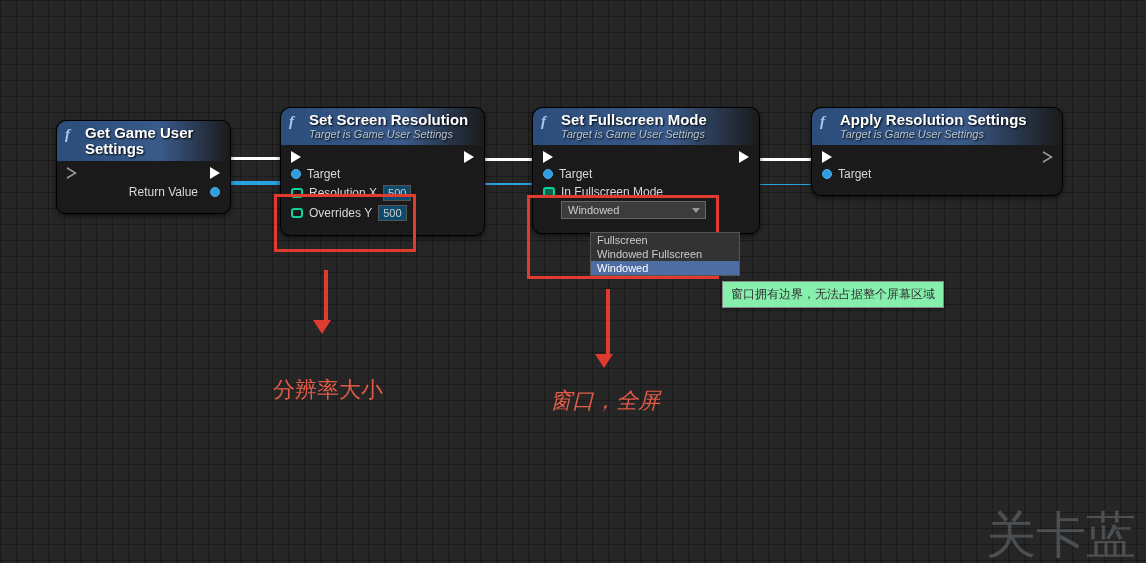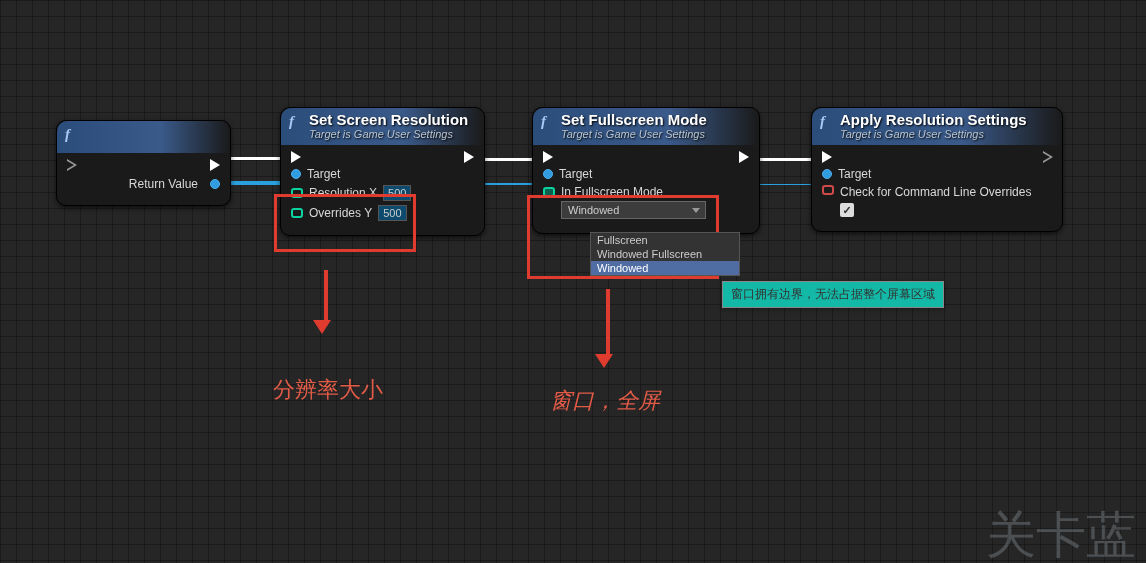--- a/index.html
+++ b/index.html
@@ -195,21 +195,21 @@
       margin-left:-7px;
     }
     .ann {
       position:absolute;
       color:#e25b47;
       font-size:22px;
       font-family: "Microsoft YaHei", sans-serif;
     }
     .tooltip {
       position:absolute;
-      background:#14b8a6;
+      background:#86efac;
       border:1px solid #888;
       padding:4px 8px;
       font-size:12px;
       color:#333;
       box-shadow: 0 1px 4px rgba(0,0,0,0.4);
     }
     .watermark {
       position:absolute;
       right:10px; bottom:-6px;
       font-size:50px;
@@ -226,20 +226,23 @@
 <div class="wire" style="left:476px; top:158px; width:70px;"></div>
 <div class="wire" style="left:752px; top:158px; width:72px;"></div>
 
 <div class="wire thin" style="left:225px; top:181px; width:66px;"></div>
 <div class="wire thin" style="left:225px; top:183px; width:322px; height:1px;"></div>
 <div class="wire thin" style="left:225px; top:184px; width:600px; height:1px;"></div>
 
 <div class="node" style="left:56px; top:120px; width:175px;">
   <div class="node-header">
     <span class="fn-icon">f</span>
+    <div class="head-text">
+      <span class="node-title">Get Game User Settings</span>
+    </div>
   </div>
   <div class="node-body">
     <div class="top-row">
       <span class="exec-pin outline"></span>
       <span class="exec-pin" style="border-left-color:#fff;"></span>
     </div>
     <div class="pin-row right" style="margin-top:6px;">
       <span class="pin-label">Return Value</span>
       <span class="data-pin blue-f"></span>
     </div>
@@ -323,27 +326,20 @@
   </div>
   <div class="node-body">
     <div class="top-row">
       <span class="exec-pin"></span>
       <span class="exec-pin outline"></span>
     </div>
     <div class="pin-row">
       <span class="data-pin blue-f"></span>
       <span class="pin-label">Target</span>
     </div>
-    <div class="pin-row" style="align-items:flex-start;">
-      <span class="data-pin red-o"></span>
-      <div style="display:flex;flex-direction:column;gap:4px;">
-        <span class="pin-label">Check for Command Line Overrides</span>
-        <span class="checkbox">✓</span>
-      </div>
-    </div>
   </div>
 </div>
 
 <div class="hl" style="left:274px; top:194px; width:142px; height:58px;"></div>
 <div class="hl" style="left:527px; top:195px; width:192px; height:84px;"></div>
 
 <div class="arrow-down" style="left:320px; top:270px;">
   <div class="shaft" style="height:50px;"></div>
   <div class="head"></div>
 </div>

